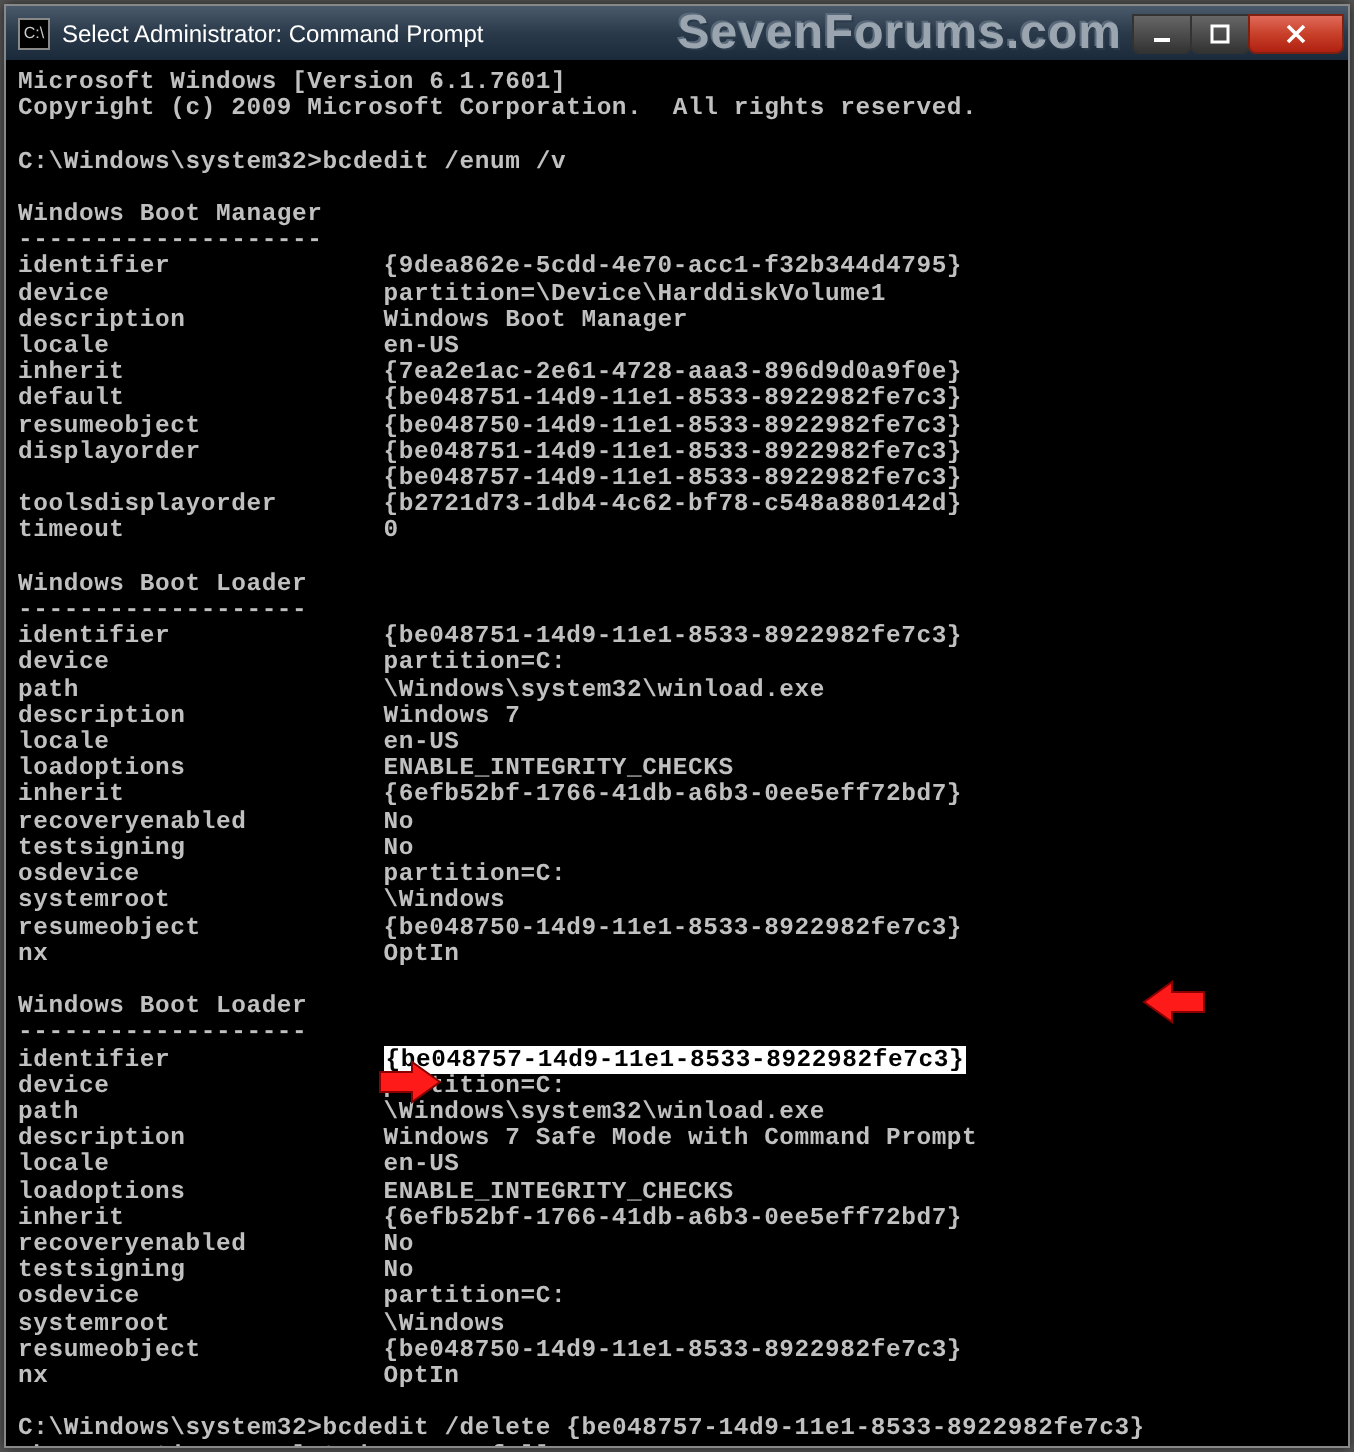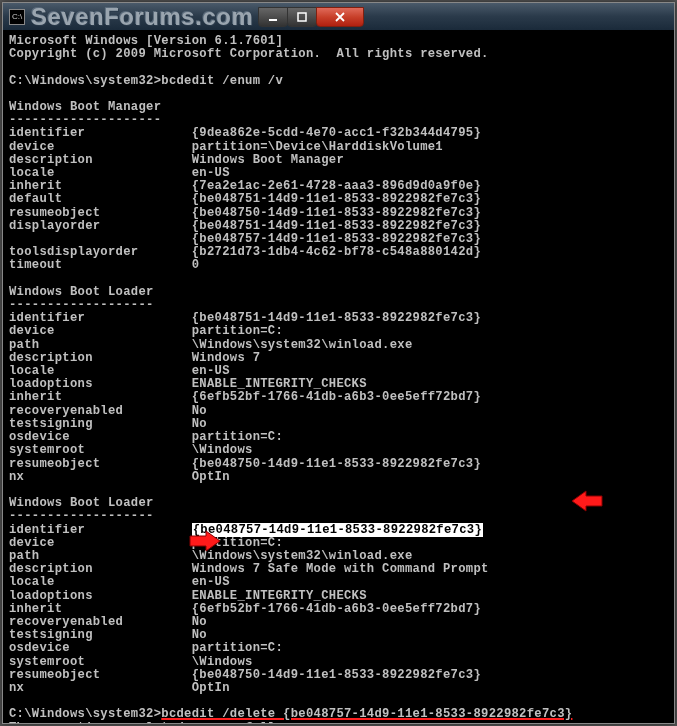--- a/index.html
+++ b/index.html
@@ -80,39 +80,39 @@
     font-family: "Terminal","Lucida Console","Courier New",monospace;
     font-weight: bold;
     letter-spacing: .3px;
   }
   .hl {
     background: #fff;
     color: #000;
     padding: 0 1px;
   }
   .underline-red {
-    text-decoration: underline;
     text-decoration-color: #ff2020;
     text-decoration-thickness: 2px;
     margin-top: 48px;
   }
 
   
   .arrow {
     position: absolute;
     pointer-events: none;
   }
   .arrow svg path { fill: #ff1a1a; stroke: #800; stroke-width: 1; }
 </style>
 </head>
 <body>
 
 <div class="window">
   <div class="titlebar">
     <div class="icon">C:\</div>
+    <div class="title">Select Administrator: Command Prompt</div>
     <div class="watermark">SevenForums.com</div>
     <div class="win-btns">
       <div class="win-btn min">
           <svg width="10" height="10">
             <rect x="1" y="7" width="8" height="2" fill="#fff"></rect>
           </svg>
         </div>
       <div class="win-btn max">
           <svg width="10" height="10">
             <rect x="1" y="1" width="8" height="8" fill="none" stroke="#fff" stroke-width="1.5"></rect>

